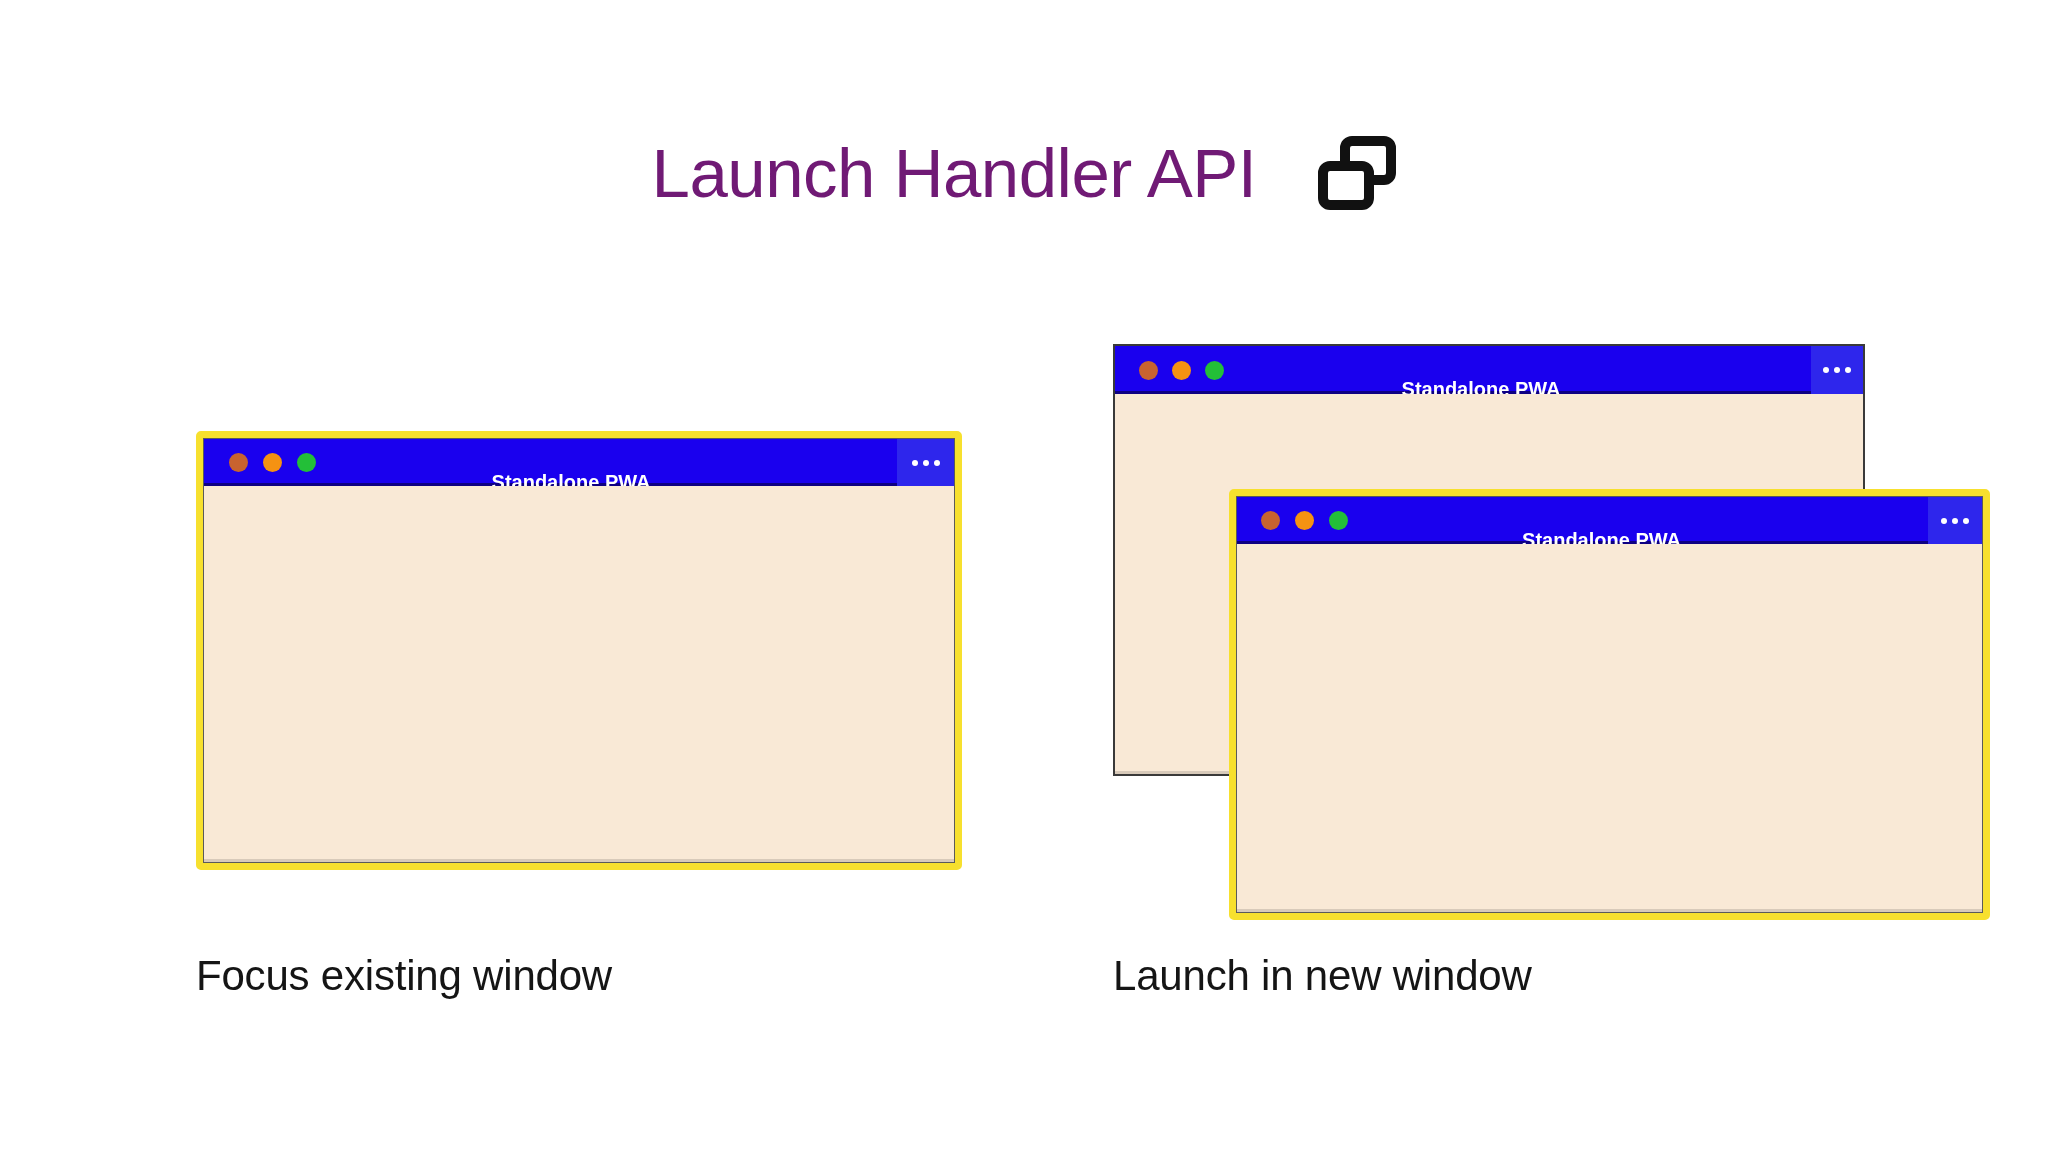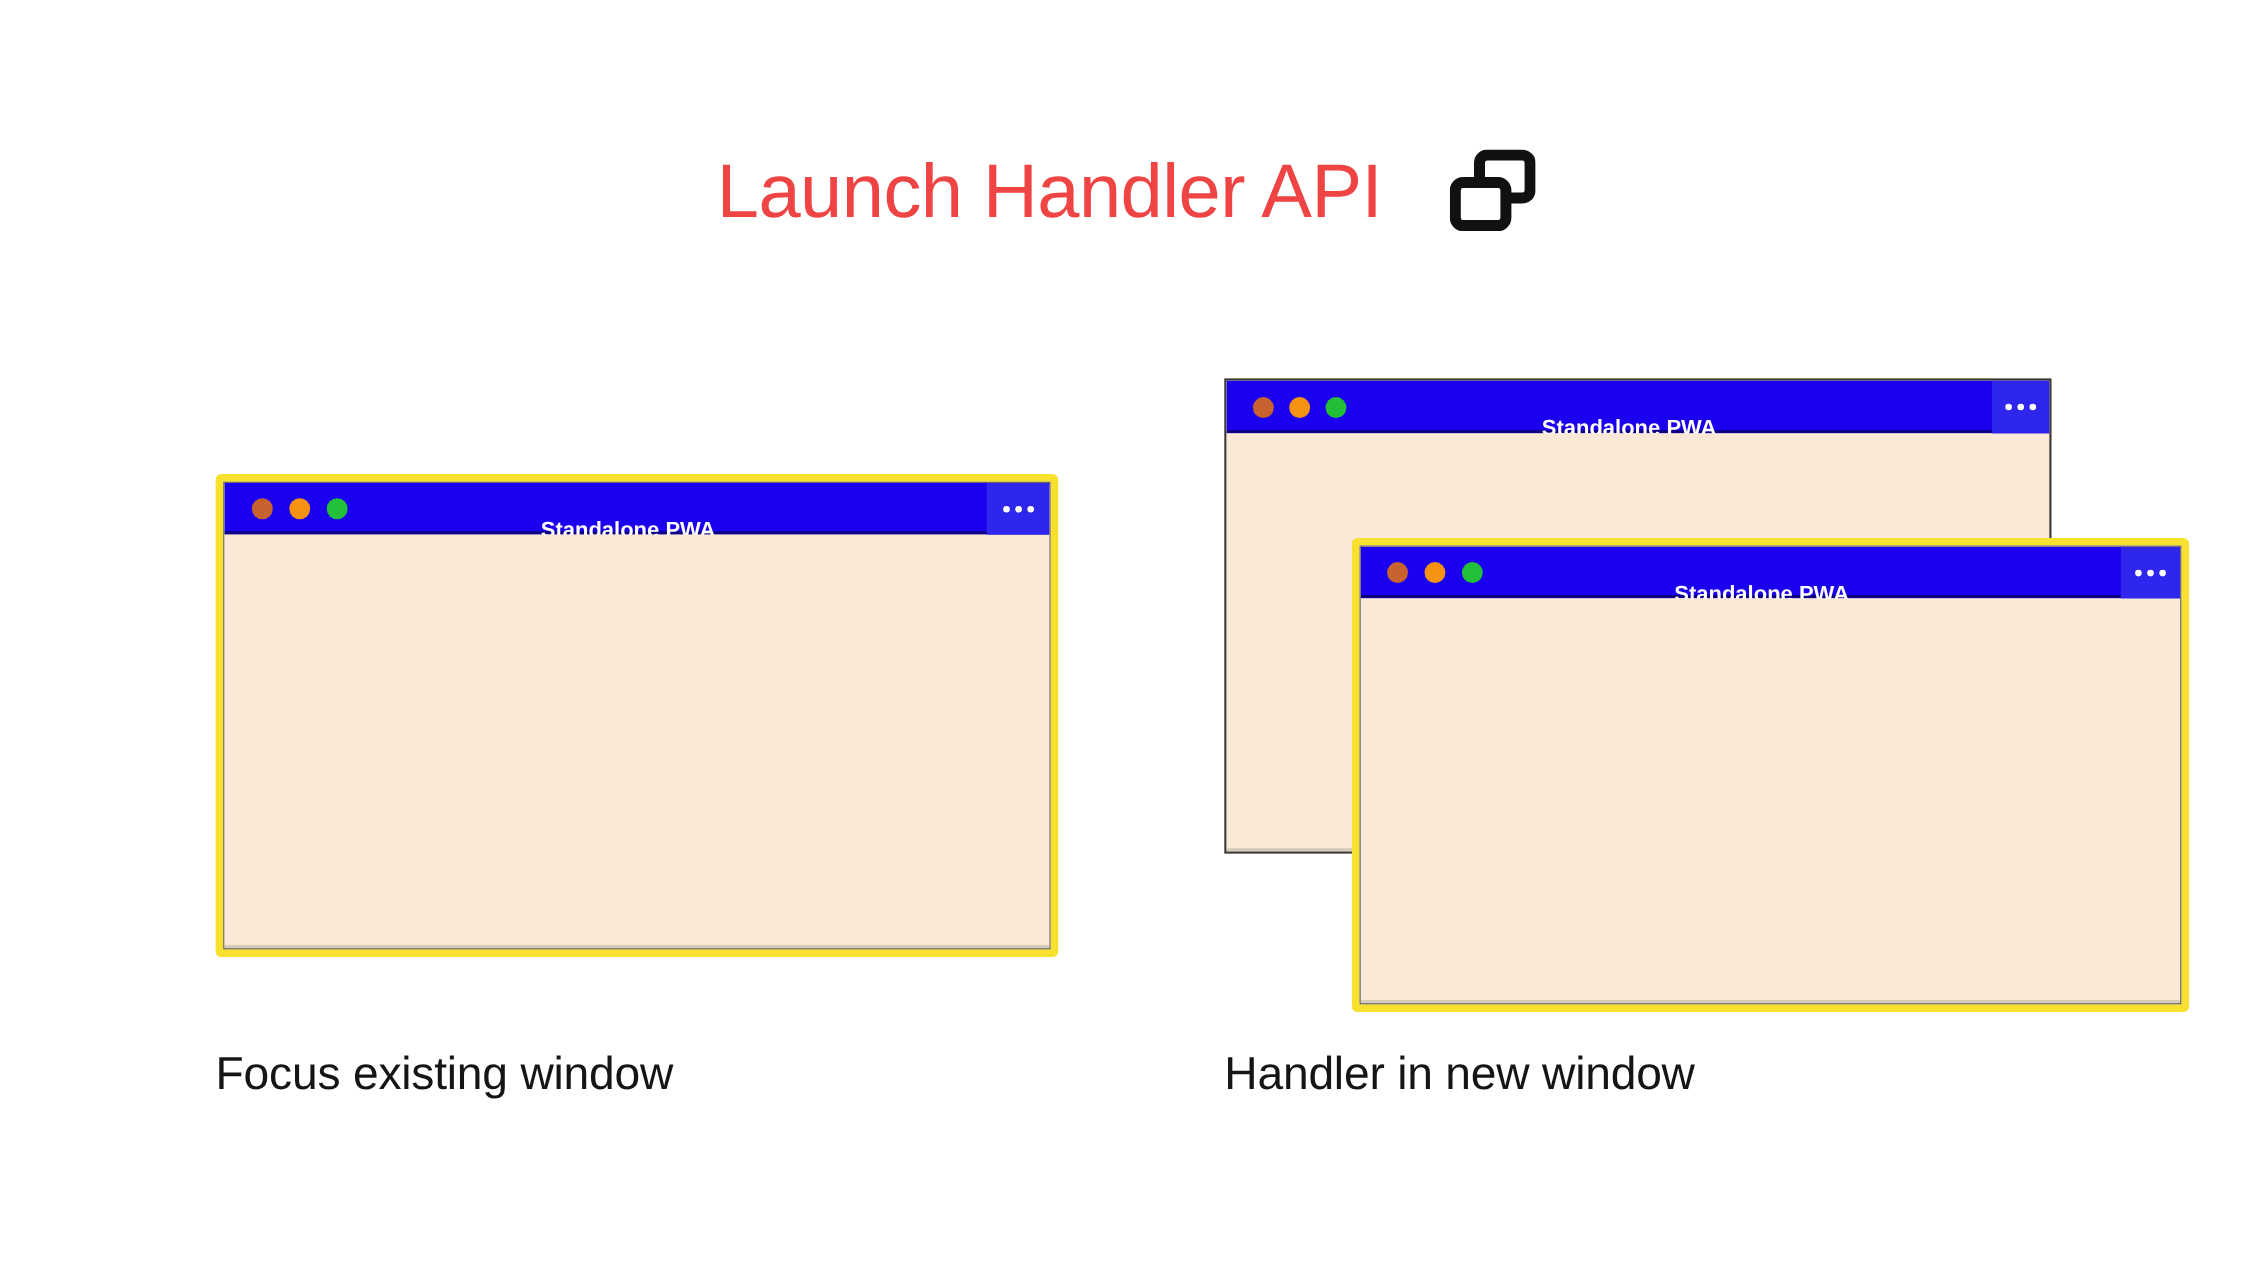--- a/index.html
+++ b/index.html
@@ -25,21 +25,21 @@
     width: 2048px;
     height: 110px;
     display: flex;
     align-items: center;
     justify-content: center;
     gap: 62px;
   }
   .header-title {
     font-size: 69px;
     font-weight: 400;
-    color: #ef4444;
+    color: #701a75;
     letter-spacing: -0.5px;
     line-height: 1;
     white-space: nowrap;
   }
   .header-icon {
     width: 78px;
     height: 74px;
     display: block;
     flex: 0 0 auto;
   }
@@ -263,13 +263,13 @@
       <div class="menu-button">
         <span class="menu-dot"></span>
         <span class="menu-dot"></span>
         <span class="menu-dot"></span>
       </div>
     </div>
     <div class="window-body"></div>
   </div>
 </div>
 
-<div class="caption" id="caption-new">Handler in new window</div>
+<div class="caption" id="caption-new">Launch in new window</div>
 
 </body></html>

